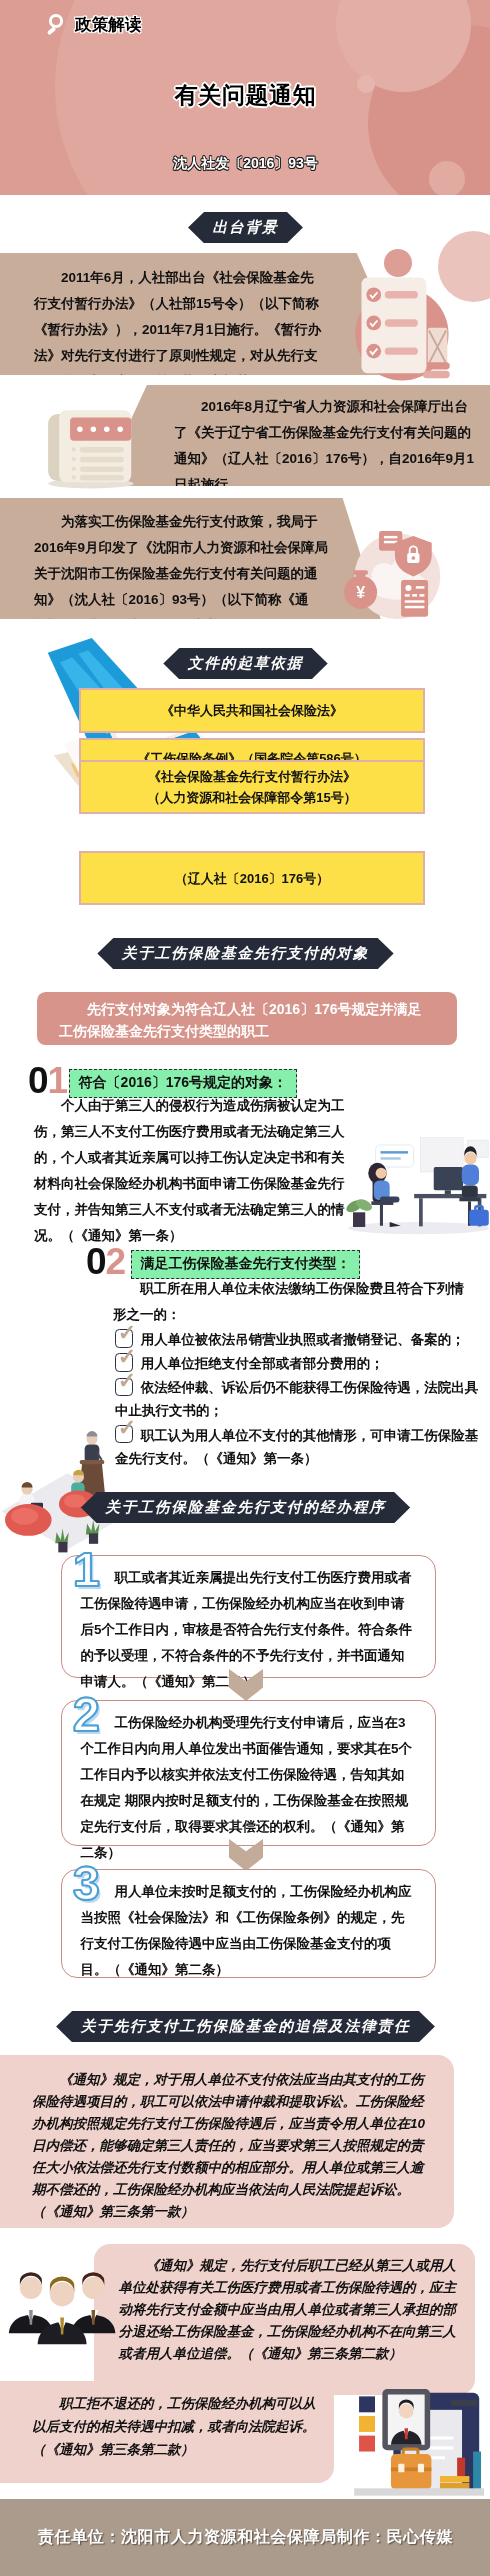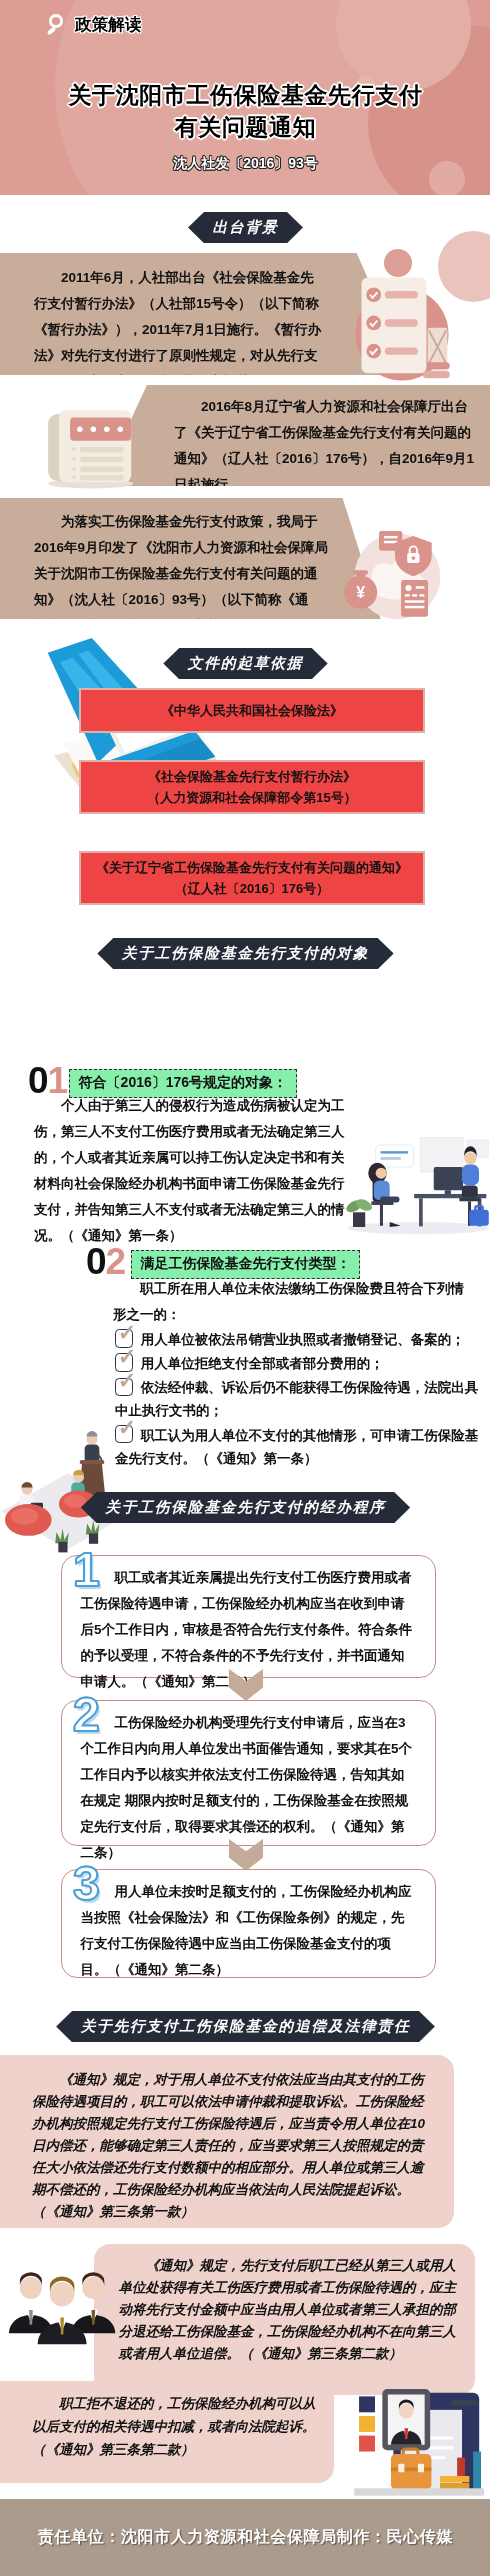--- a/index.html
+++ b/index.html
@@ -27,21 +27,21 @@
     padding:6.1px 24.5px;clip-path:polygon(0 50%,16px 0,calc(100% - 16px) 0,100% 50%,calc(100% - 16px) 100%,16px 100%);}
 
   
   .tan{position:absolute;background:#c8ad9a;color:#111;font-size:13.5px;line-height:26px;font-weight:bold;}
   .tan p{margin:0;text-indent:2em;}
   .blockA{left:0;top:253px;width:410px;height:122px;clip-path:polygon(0 0,87% 0,100% 100%,0 100%);padding:12.3px 85px 0 34px;}
   .blockB{left:100px;top:385px;width:391px;height:101px;clip-path:polygon(12% 0,100% 0,100% 100%,0 100%);padding:8.6px 9.8px 0 74px;}
   .blockC{left:0;top:498px;width:423px;height:121px;clip-path:polygon(0 0,81% 0,90% 100%,0 100%);padding:11px 92px 0 34px;}
 
   
-  .basis-item{position:absolute;left:79px;width:346px;background:#ef4444;border:2.5px solid #dfb0aa;
+  .basis-item{position:absolute;left:79px;width:346px;background:#fde047;border:2.5px solid #dfb0aa;
     display:flex;flex-direction:column;align-items:center;justify-content:center;text-align:center;
     font-size:13px;font-weight:bold;color:#111;line-height:21px;}
 
   
   .intro-box{position:absolute;left:37px;top:992px;width:420px;height:53px;background:#d6948b;border-radius:8.6px;
     color:#fff;font-size:14px;font-weight:bold;line-height:22px;padding:5.5px 22px 0 22px;}
   .intro-box p{margin:0;text-indent:2em;}
   .bignum{position:absolute;font-size:37px;font-weight:900;line-height:34px;letter-spacing:-1.2px;}
   .bignum .n0{color:#111;}
   .bignum .n1{color:#d9938a;}
@@ -91,21 +91,20 @@
     <div class="circ" style="left:357px;top:75px;width:18.4px;height:18.4px;background:#e6b5ad;"></div>
     <div class="circ" style="left:429px;top:161px;width:36px;height:36px;background:#e2aba1;"></div>
     <div class="policy-tag">
       <span class="mag">
           <span class="lens"></span>
           <span class="handle"></span>
         </span>
       <span class="tag-text">政策解读</span>
     </div>
     <div class="main-title">
-      <div>关于沈阳市工伤保险基金先行支付</div>
       <div>有关问题通知</div>
     </div>
     <div class="doc-number">沈人社发〔2016〕93号</div>
   </div>
   <div class="deco-below" style="left:384px;top:249px;width:28px;height:28px;background:#dc9e95;"></div>
   <div class="deco-below" style="left:438px;top:231px;width:71px;height:71px;background:#e9c3bc;"></div>
 
   <div class="badge" style="top:212px;">
     <span>出台背景</span>
   </div>
@@ -223,33 +222,38 @@
     <polygon points="162,208 300,160 310,172 176,222" fill="#1d9bd8"></polygon>
   </svg>
 
   <div class="badge" style="top:648px;">
     <span>文件的起草依据</span>
   </div>
 
   <div class="basis-item" style="top:688px;height:45px;">
     <div>《中华人民共和国社会保险法》</div>
   </div>
+  <div class="basis-item" style="top:738px;height:40px;">
+    <div>《工伤保险条例》（国务院令第586号）</div>
+  </div>
   <div class="basis-item" style="top:760px;height:54px;">
     <div>《社会保险基金先行支付暂行办法》</div>
     <div>（人力资源和社会保障部令第15号）</div>
   </div>
   <div class="basis-item" style="top:851px;height:54px;">
-    <div>《关于辽宁省工伤保险基金先行支付有关问题的通知》</div>
     <div>（辽人社〔2016〕176号）</div>
   </div>
 
   <div class="badge" style="top:938px;">
     <span>关于工伤保险基金先行支付的对象</span>
   </div>
 
+  <div class="intro-box">
+    <p>先行支付对象为符合辽人社〔2016〕176号规定并满足工伤保险基金先行支付类型的职工</p>
+  </div>
 
   <div class="bignum" style="left:28px;top:1064px;">
     <span class="n0">0</span><span class="n1">1</span>
   </div>
   <div class="dashed-head" style="left:69px;top:1069px;">符合〔2016〕176号规定的对象：</div>
   <p class="body-par" style="left:34px;top:1093px;width:312px;">个人由于第三人的侵权行为造成伤病被认定为工伤，第三人不支付工伤医疗费用或者无法确定第三人的，个人或者其近亲属可以持工伤认定决定书和有关材料向社会保险经办机构书面申请工伤保险基金先行支付，并告知第三人不支付或者无法确定第三人的情况。（《通知》第一条）</p>
 
   <svg class="illus" style="left:342px;top:1135px;" width="148" height="102" viewBox="0 0 242 166">
     <ellipse cx="125" cy="152" rx="115" ry="10" fill="#ebebf1"></ellipse>
     <rect x="128" y="4" width="70" height="56" fill="#f3f3f6" stroke="#e2e2ea"></rect>

